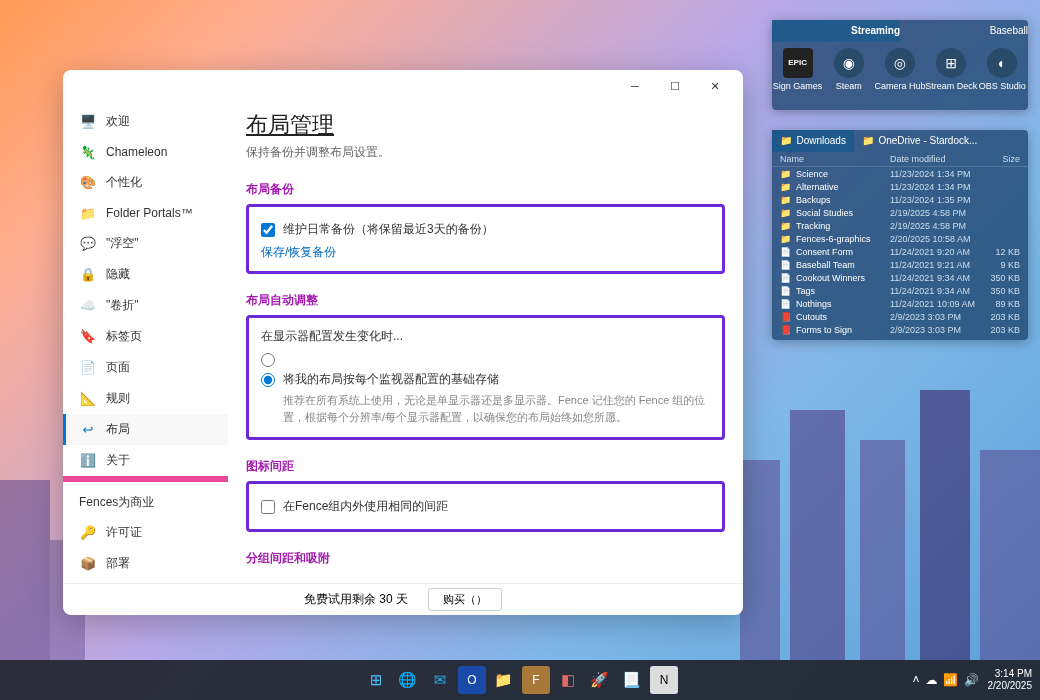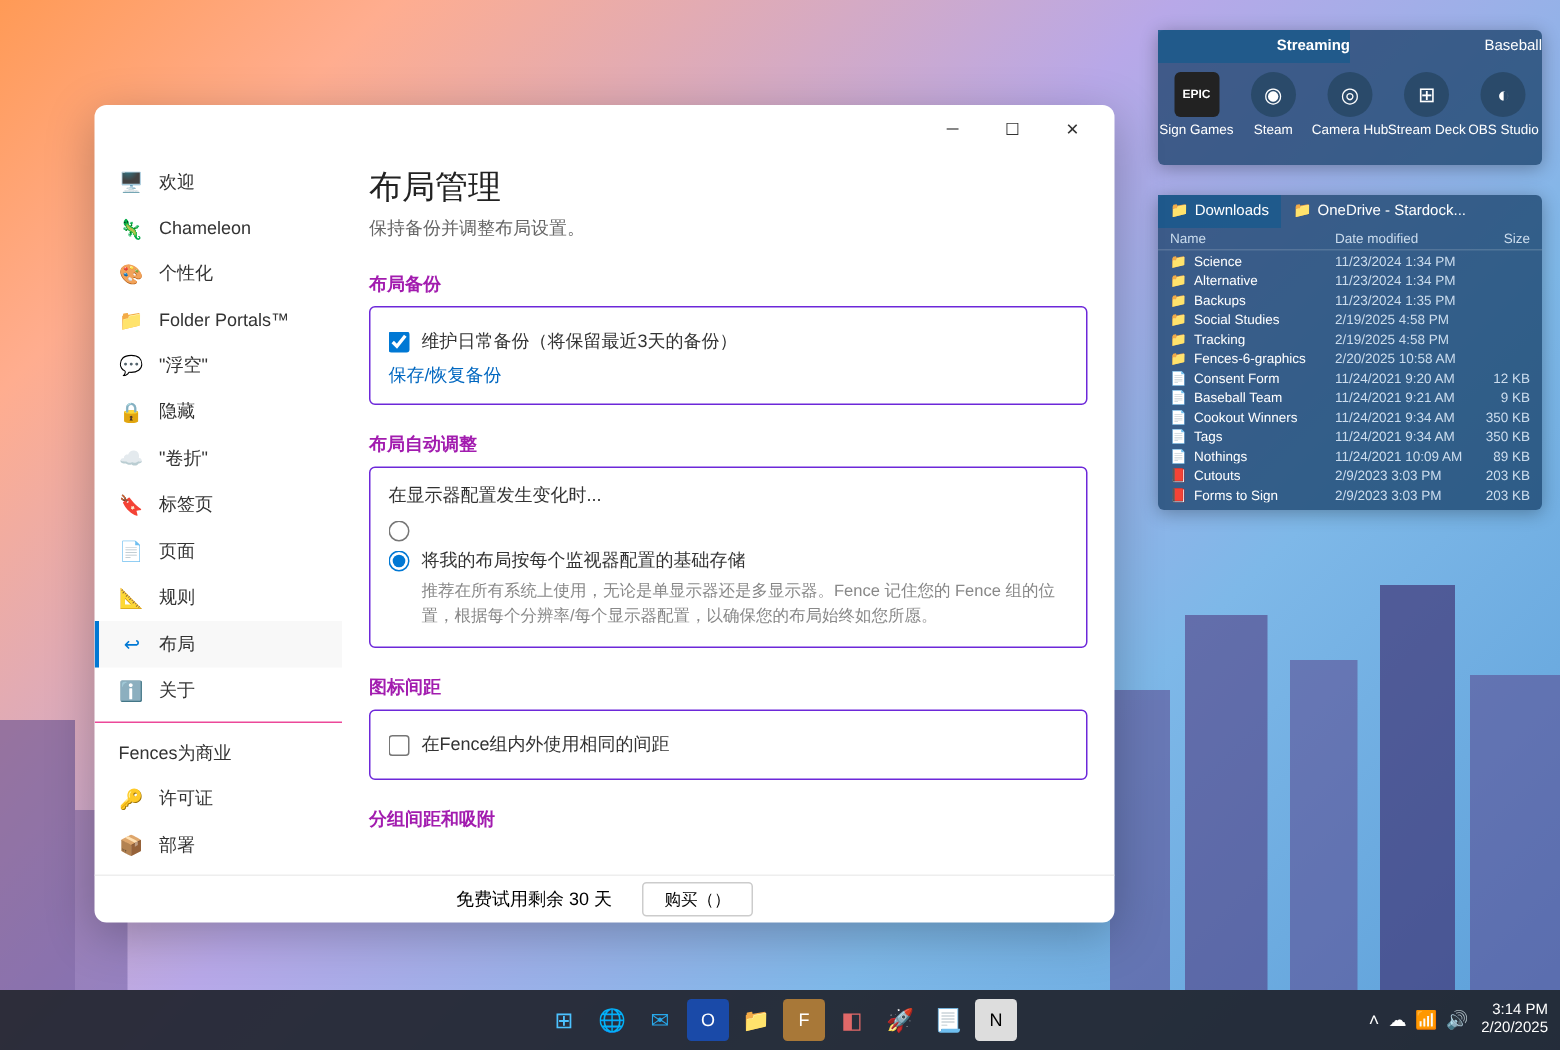--- a/index.html
+++ b/index.html
@@ -15,31 +15,31 @@
 .b6 { left: 920px; width: 50px; height: 270px; background: rgba(60, 45, 110, 0.65); }
 .b7 { left: 980px; width: 60px; height: 210px; }
 
 .app-window { position: absolute; left: 63px; top: 70px; width: 680px; height: 545px; background: #fff; border-radius: 8px; box-shadow: 0 8px 32px rgba(0,0,0,0.25); display: flex; flex-direction: column; overflow: hidden; }
 .titlebar { height: 32px; display: flex; justify-content: flex-end; align-items: center; padding-right: 8px; }
 .win-btn { width: 40px; height: 28px; display: flex; align-items: center; justify-content: center; font-size: 11px; color: #333; cursor: pointer; }
 
 .app-body { flex: 1; display: flex; overflow: hidden; }
 .sidebar { width: 165px; padding: 4px 0; display: flex; flex-direction: column; }
 .sidebar-section { flex: 1; }
-.sidebar-bottom { border-top: 1px solid #ec4899; padding-top: 6px; }
+.sidebar-bottom { border-top: 6px solid #ec4899; padding-top: 6px; }
 .sb-header { font-size: 12px; color: #333; padding: 6px 16px; }
 .sb-item { display: flex; align-items: center; gap: 10px; padding: 7px 14px; font-size: 12px; color: #333; cursor: pointer; border-left: 3px solid transparent; }
 .sb-item.active { border-left-color: #0078d4; background: #f8f8f8; }
 .sb-icon { width: 16px; height: 16px; display: inline-flex; align-items: center; justify-content: center; font-size: 13px; }
 
 .content { flex: 1; padding: 8px 18px 0 18px; overflow: hidden; display: flex; flex-direction: column; }
-.page-title { font-size: 22px; font-weight: 400; color: #222; }
+.page-title { font-size: 22px; font-weight: 400; color: #222; text-decoration: underline; }
 .page-subtitle { font-size: 12px; color: #666; margin: 4px 0 12px; }
 .section-header { font-size: 12px; font-weight: 600; color: #a21caf; margin: 8px 0 6px; }
-.option-box { border: 1px solid #6d28d9; border-radius: 4px; padding: 10px 12px; font-size: 12px; color: #333; margin-bottom: 10px; }
+.option-box { border: 3px solid #6d28d9; border-radius: 4px; padding: 10px 12px; font-size: 12px; color: #333; margin-bottom: 10px; }
 .cb-row { display: flex; align-items: center; gap: 8px; margin: 4px 0; }
 .cb-row input[type=checkbox] { width: 14px; height: 14px; accent-color: #0078d4; }
 .cb-row input[type=radio] { width: 14px; height: 14px; accent-color: #0078d4; }
 .link { color: #0067c0; font-size: 12px; margin-top: 6px; cursor: pointer; }
 .opt-desc { font-size: 11px; color: #888; margin: 4px 0 2px 22px; line-height: 1.5; }
 .box-title { font-size: 12px; color: #333; margin-bottom: 8px; }
 
 .footer-bar { height: 32px; border-top: 1px solid #eee; display: flex; align-items: center; justify-content: center; gap: 20px; font-size: 12px; }
 .footer-btn { padding: 3px 14px; border: 1px solid #ccc; border-radius: 3px; background: #fff; font-size: 11px; cursor: pointer; }
 

